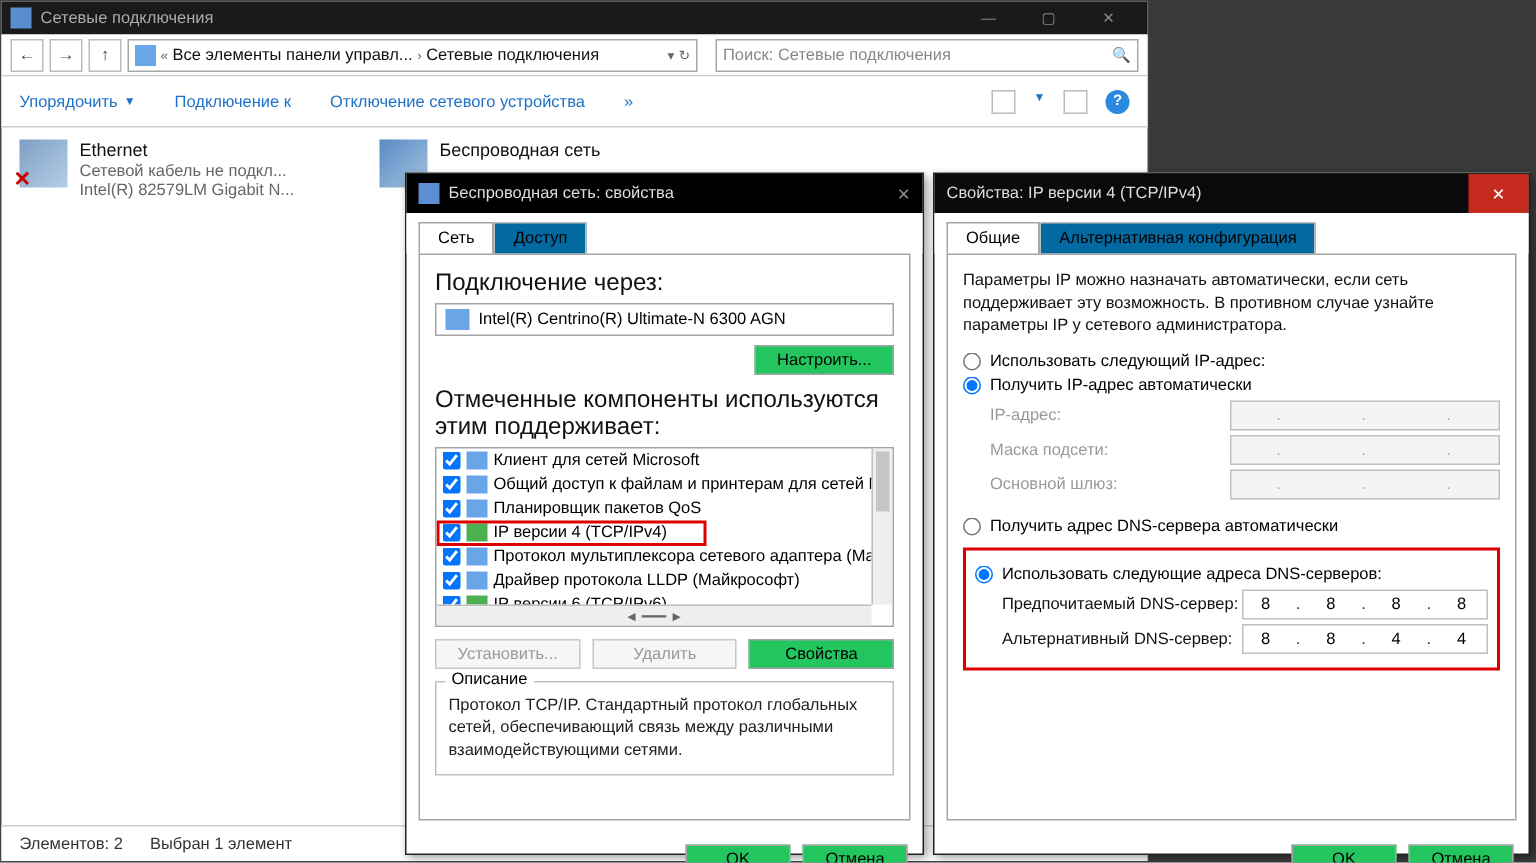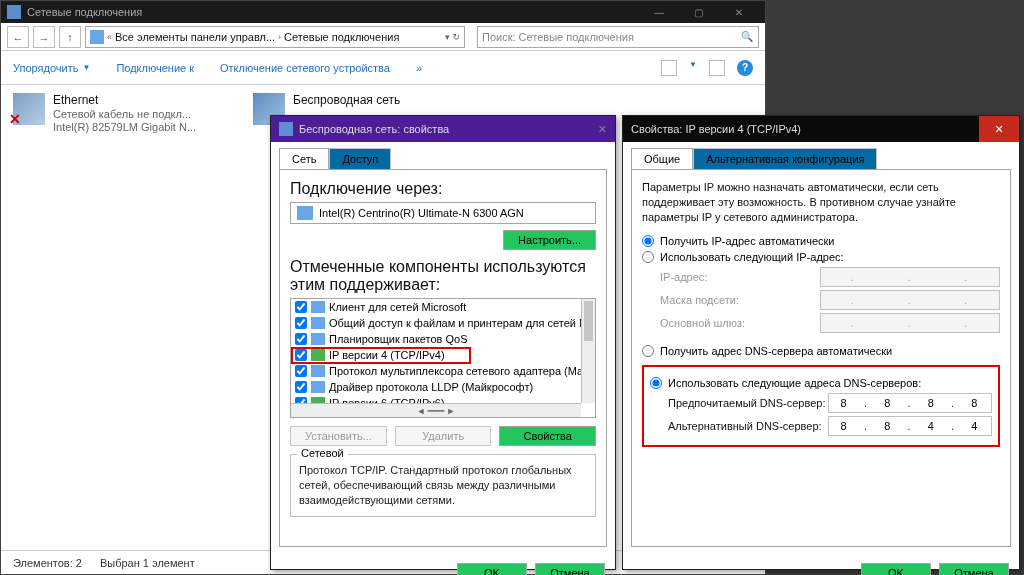--- a/index.html
+++ b/index.html
@@ -39,21 +39,21 @@
 .conn-item .bigicon.wifi { background: linear-gradient(135deg,#5a8bc4 0%, #a4c2df 100%); }
 .conn-item .lines { display: flex; flex-direction: column; gap: 1px; }
 .conn-item .name { font-size: 12px; color: #111; }
 .conn-item .sub { font-size: 11px; color: #666; white-space: nowrap; overflow: hidden; text-overflow: ellipsis; max-width: 170px; }
 
 .statusbar { position: absolute; bottom: 0; left: 0; right: 0; height: 24px; border-top: 1px solid #ccc; display: flex; align-items: center; padding: 0 12px; gap: 18px; color: #333; font-size: 11px; background: #fff; }
 
 
 .dialog { position: absolute; background: #fff; border: 1px solid #222; box-shadow: 2px 2px 6px rgba(0,0,0,0.4); }
 .d1 { left: 270px; top: 115px; width: 346px; height: 455px; }
-.dlg-title { height: 26px; background: #4c1d95; color: #ddd; display: flex; align-items: center; padding: 0 8px; font-size: 11px; }
+.dlg-title { height: 26px; background: #000000; color: #ddd; display: flex; align-items: center; padding: 0 8px; font-size: 11px; }
 .dlg-title .ic { width: 14px; height: 14px; background: #5d8ed4; margin-right: 6px; }
 .dlg-title .x { margin-left: auto; color: #888; }
 .tabstrip { display: flex; padding: 6px 8px 0 8px; background: #fff; }
 .tab { padding: 4px 12px; border: 1px solid #a5a5a5; border-bottom: none; background: #fff; margin-right: 0; font-size: 11px; }
 .tab.inactive { background: #0369a1; border-color: #c0c0c0; }
 .tabbody { margin: 0 8px 8px 8px; padding: 10px; border: 1px solid #a5a5a5; height: 378px; position: relative; }
 
 .lbl { font-size: 16px; color: #111; }
 .field { border: 1px solid #a5a5a5; height: 22px; display: flex; align-items: center; padding: 0 6px; gap: 6px; margin-top: 4px; }
 .field .nicicon { width: 16px; height: 14px; background: #6aa5e8; }
@@ -227,21 +227,21 @@
       <div class="redbox1"></div>
       <div class="scrollbar"></div>
       <div class="hscroll">◄ ━━━ ►</div>
     </div>
     <div class="btnrow3">
       <button class="btn dis">Установить...</button>
       <button class="btn dis">Удалить</button>
       <button class="btn">Свойства</button>
     </div>
     <div class="group">
-      <div class="legend">Сетевой</div>
+      <div class="legend">Описание</div>
       <div class="desc">Протокол TCP/IP. Стандартный протокол глобальных сетей, обеспечивающий связь между различными взаимодействующими сетями.</div>
     </div>
   </div>
   <div class="dlg-buttons">
     <button class="btn" style="width:70px">OK</button>
     <button class="btn" style="width:70px">Отмена</button>
   </div>
 </div>
 
 <div class="dialog d2">
@@ -250,26 +250,26 @@
     <div class="closebtn">✕</div>
   </div>
   <div class="tabstrip">
     <div class="tab">Общие</div>
     <div class="tab inactive">Альтернативная конфигурация</div>
   </div>
   <div class="tabbody" style="height:378px">
     <div class="introtext">Параметры IP можно назначать автоматически, если сеть поддерживает эту возможность. В противном случае узнайте параметры IP у сетевого администратора.</div>
 
     <label class="radio">
+        <input type="radio" style="">
+        <span>Использовать следующий IP-адрес:</span>
+      </label>
+    <label class="radio">
         <input type="radio" checked="" style="">
         <span>Получить IP-адрес автоматически</span>
-      </label>
-    <label class="radio">
-        <input type="radio" style="">
-        <span>Использовать следующий IP-адрес:</span>
       </label>
     <div class="iprow">
         <div class="iplbl">IP-адрес:</div>
         <div class="ipfield dis">
           <span>.</span>
           <span>.</span>
           <span>.</span>
         </div>
       </div>
     <div class="iprow">

